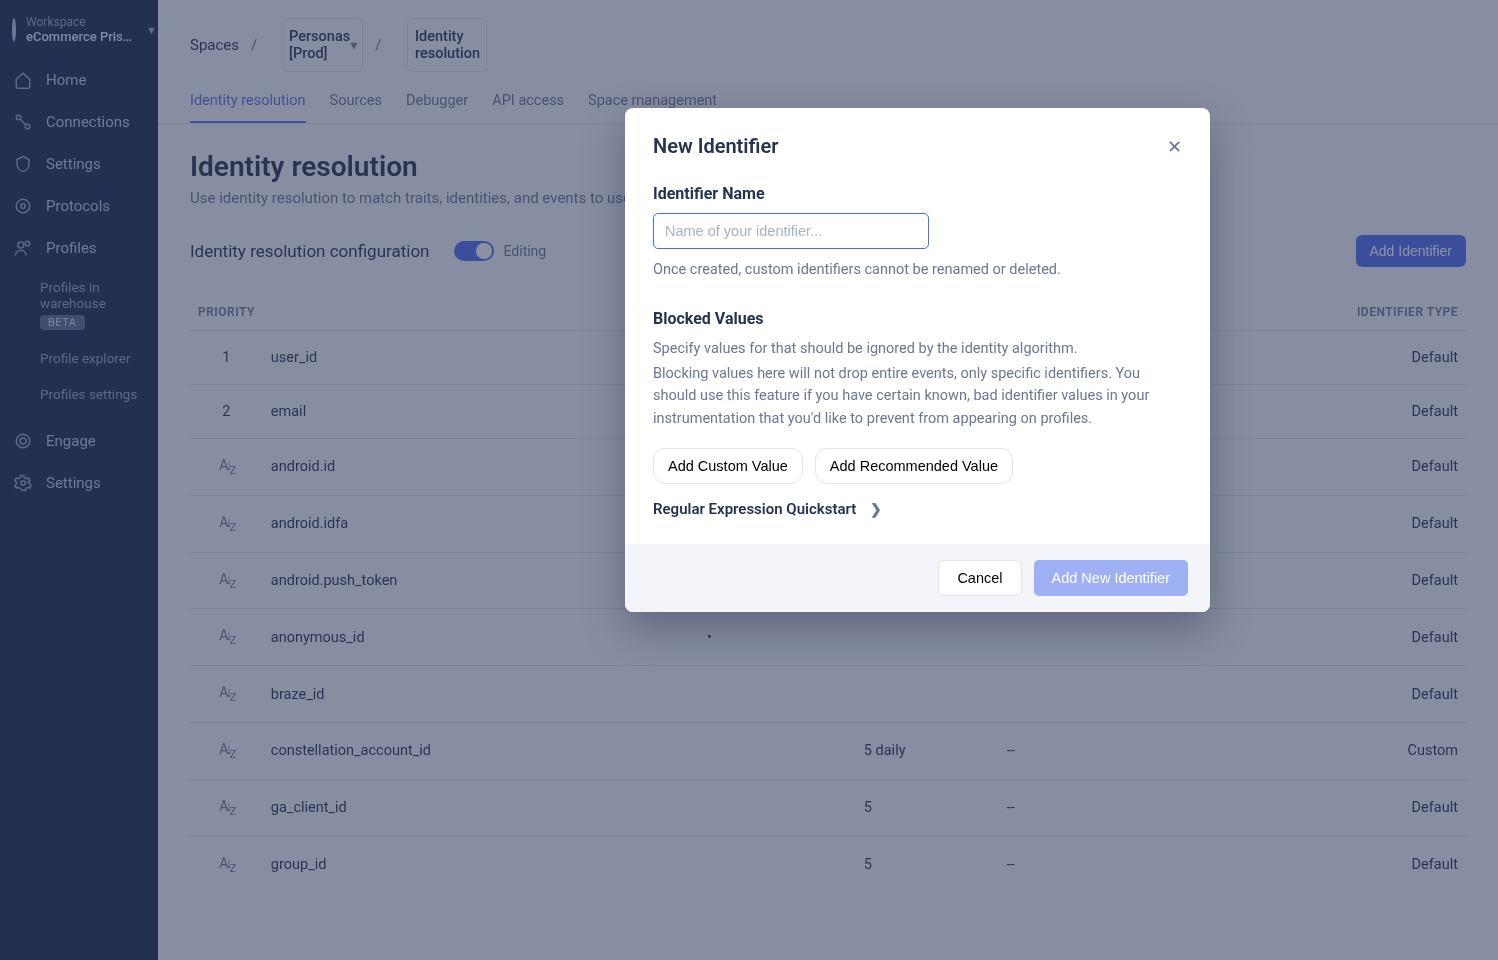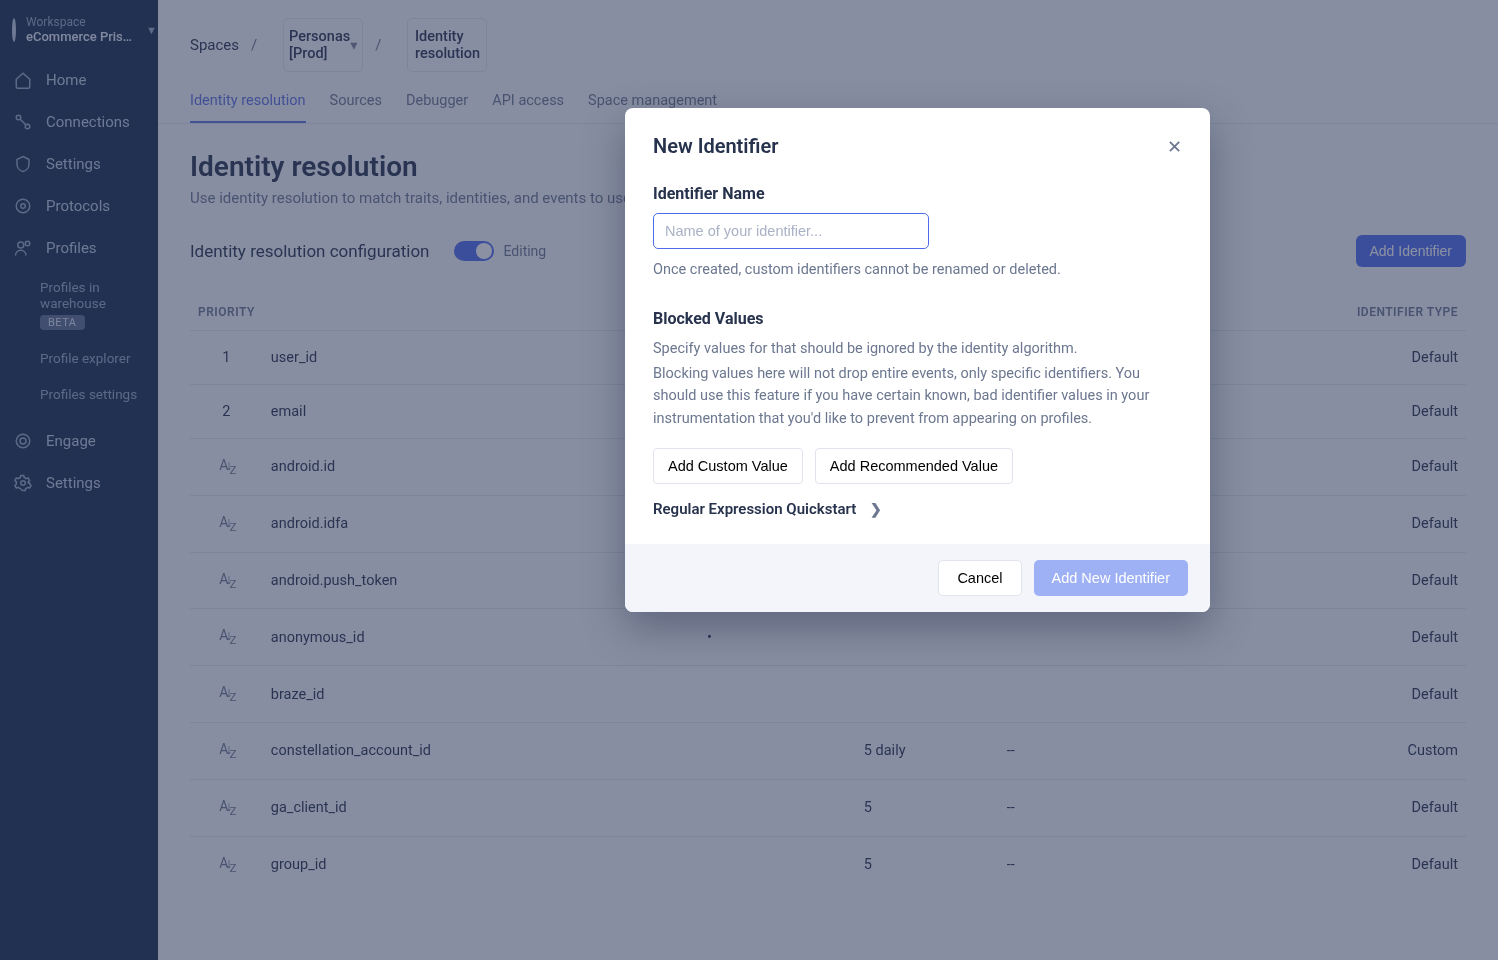--- a/index.html
+++ b/index.html
@@ -76,21 +76,21 @@
   .modal-title{font-size:20px;font-weight:600}
   .modal-close{margin-left:auto;color:var(--text-muted);cursor:pointer;font-size:18px}
   .modal-body{padding:18px 28px 26px}
   .field-label{font-weight:700;font-size:16px;margin-bottom:10px}
   .field-help{color:var(--text-muted);font-size:14.5px;line-height:1.55;margin:10px 0 0}
   .txt{width:276px;border:1px solid var(--primary);border-radius:5px;padding:9px 11px;font-size:14.5px;outline:none;color:var(--text-main)}
   .txt::placeholder{color:#a9b1c6}
   .num{width:255px;border:1px solid var(--border);border-radius:5px;padding:9px 11px;font-size:14.5px}
   .sel{display:inline-flex;align-items:center;justify-content:center;width:80px;border:1px solid var(--border);border-radius:5px;padding:9px 11px;margin-left:14px;font-size:14.5px}
   .section{margin-top:28px}
-  .btn-outline{border:1px solid var(--border);background:#fff;border-radius:4px;padding:9px 14px;font-size:14.5px;cursor:pointer}
+  .btn-outline{border:1px solid var(--border);background:#fff;border-radius:12px;padding:9px 14px;font-size:14.5px;cursor:pointer}
   .btn-row{display:flex;gap:12px;margin-top:18px}
   .link-row{margin-top:16px;color:var(--text-main);font-weight:600;font-size:15px;cursor:pointer}
   .link-row .chev{margin-left:10px;color:var(--text-muted);font-size:14px}
   .modal-footer{background:#f3f5fa;display:flex;justify-content:flex-end;gap:12px;padding:16px 22px}
   .btn-cancel{background:#fff;border:1px solid var(--border);border-radius:5px;padding:9px 18px;font-size:14.5px;cursor:pointer}
   .btn-disabled{background:#9fb1f5;color:#fff;border:none;border-radius:5px;padding:9px 18px;font-size:14.5px;cursor:not-allowed}
 
   svg{display:block}
 </style>
 </head>

